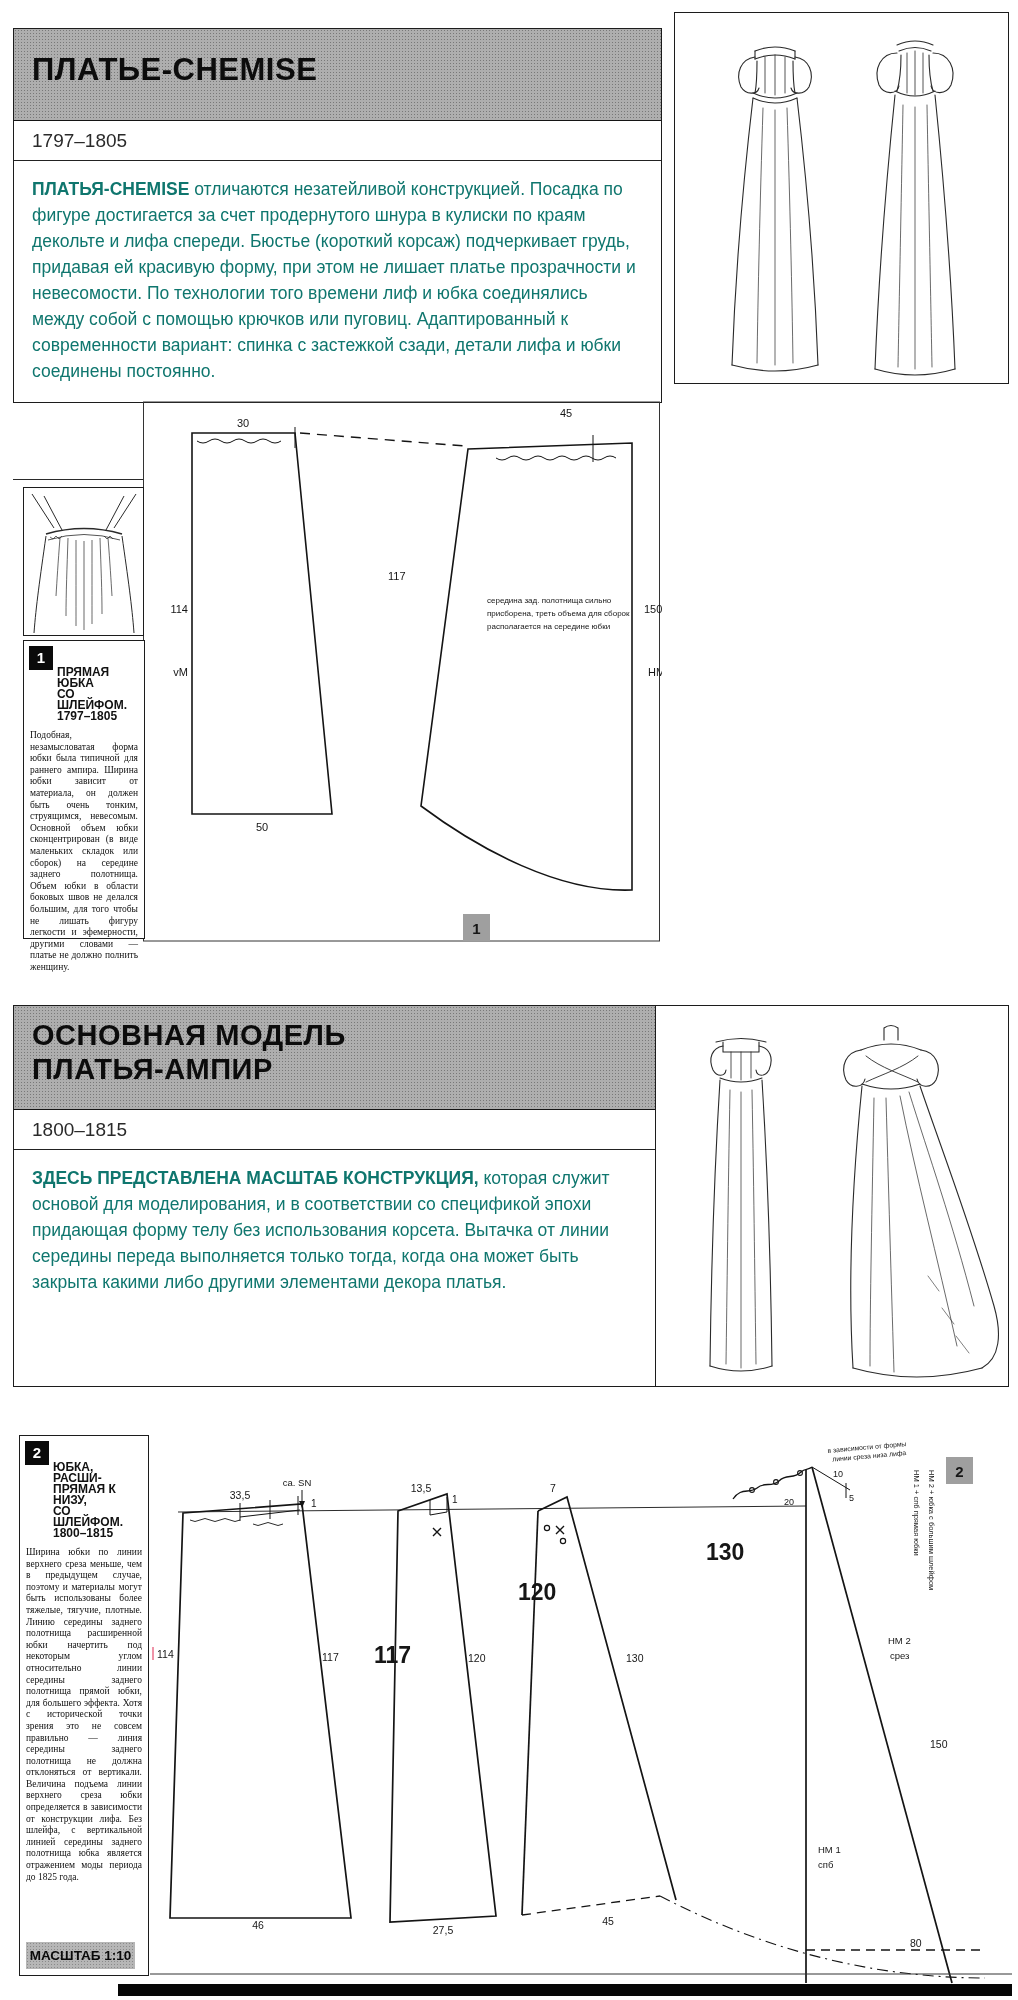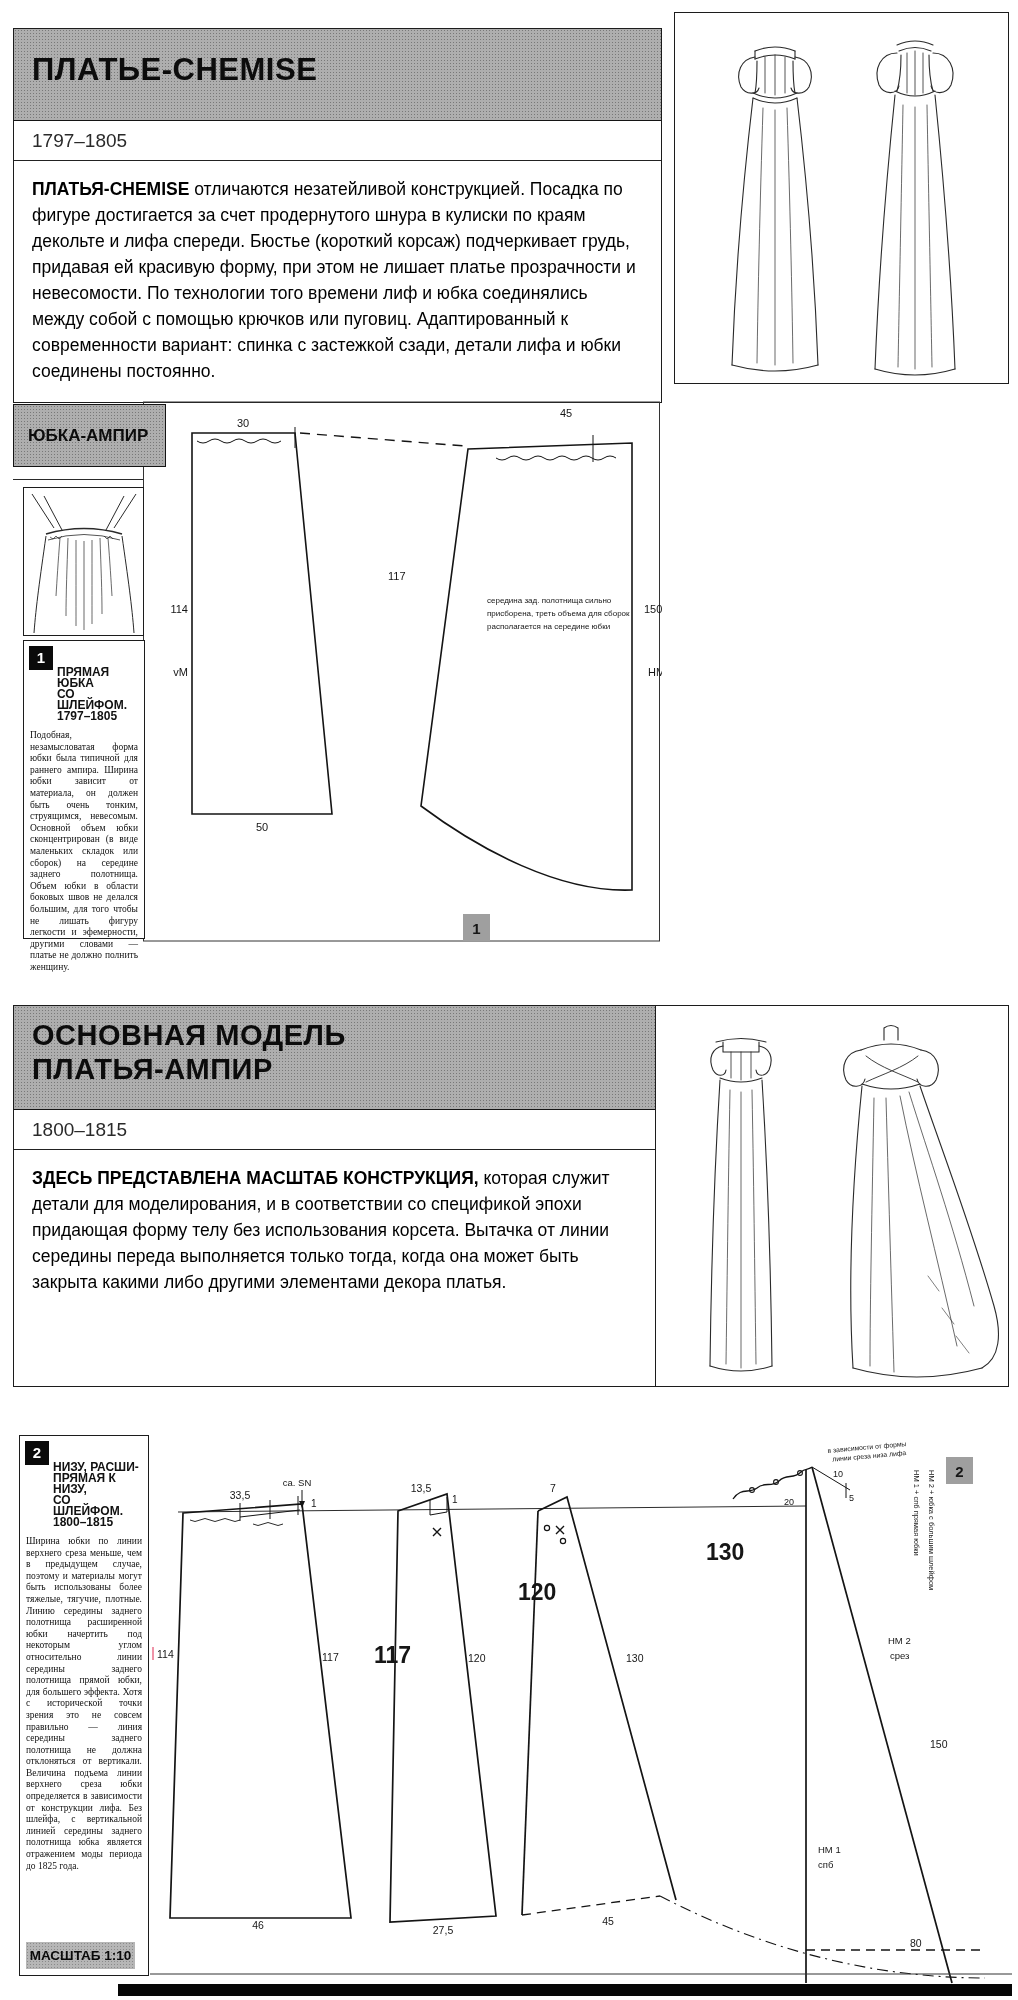--- a/index.html
+++ b/index.html
@@ -9,21 +9,21 @@
   .box{border:1px solid #1c1c1c;background:#fff;box-sizing:border-box;}
   .band{background-color:#aeaeae;
         background-image:radial-gradient(#787878 0.8px, transparent 0.9px);
         background-size:3px 3px;
         border-bottom:1px solid #141414;box-sizing:border-box;}
   .band-title{font-weight:bold;font-size:31px;letter-spacing:.5px;color:#0c0c0c;
               padding:24px 0 0 18px;line-height:34px;}
   .band-title.two{padding-top:12px;font-size:29px;}
   .year-row{border-bottom:1px solid #222;font-size:19px;color:#2a2a2a;
             padding:9px 0 8px 18px;box-sizing:border-box;}
-  .intro{padding:15px 22px 0 18px;font-size:17.5px;line-height:26px;color:#000000;}
+  .intro{padding:15px 22px 0 18px;font-size:17.5px;line-height:26px;color:#0f766e;}
   .side-band{background-color:#aeaeae;
         background-image:radial-gradient(#787878 0.8px, transparent 0.9px);
         background-size:3px 3px;border:1px solid #141414;box-sizing:border-box;
         font-weight:bold;font-size:17px;padding:21px 0 0 14px;color:#0c0c0c;}
   .item-box{border:1px solid #1c1c1c;background:#fff;box-sizing:border-box;}
   .item-head{display:flex;padding:5px 4px 2px 5px;}
   .num-sq{width:24px;height:24px;background:#0a0a0a;color:#fff;font-weight:bold;
           font-size:15px;text-align:center;line-height:24px;flex:0 0 24px;}
   .item-title{font-size:12px;font-weight:bold;line-height:11px;padding:1px 0 0 4px;margin-top:20px;}
   .item-text{font-family:"Liberation Serif",serif;font-size:9.5px;line-height:11.6px;
@@ -111,23 +111,20 @@
     <text x="262" y="831" font-size="11" text-anchor="middle">50</text>
 
     <text x="487" y="603" font-size="8">середина зад. полотнища сильно</text>
     <text x="487" y="616" font-size="8">присборена, треть объема для сборок</text>
     <text x="487" y="629" font-size="8">располагается на середине юбки</text>
 
     <rect x="463" y="914" width="27" height="27" fill="#9f9f9f"></rect>
     <text x="476.5" y="934" font-size="15" font-weight="bold" fill="#ffffff" text-anchor="middle">1</text>
   </svg>
 
-  <div class="abs side-band z2" style="left:13px;top:404px;width:153px;height:63px;">
-    <span>ЮБКА-АМПИР</span>
-  </div>
   <div class="abs hline z2" style="left:13px;top:479px;width:130px;"></div>
 
   <div class="abs box z2" style="left:23px;top:487px;width:121px;height:149px;">
     <svg width="119" height="147" viewBox="0 0 119 147">
       <g fill="none" stroke="#2a2a2a" stroke-width="1">
         <path d="M30,40 L8,6 M90,40 L112,6 M38,42 L20,8 M82,42 L100,8"></path>
         <path d="M22,46 Q60,35 98,46" stroke-width="1.4"></path>
         <path d="M24,52 Q60,41 96,52" stroke-width="0.8"></path>
         <path d="M26,49 l3,2 3,-3 3,3 3,-3 M80,48 l3,3 3,-3 3,3" stroke-width="0.7"></path>
         <path d="M22,48 C16,90 12,118 10,145"></path>
@@ -152,21 +149,21 @@
 
   <div class="abs box" style="left:13px;top:1005px;width:649px;height:382px;">
     <div class="band" style="height:104px;">
       <div class="band-title two">
         <div>ОСНОВНАЯ МОДЕЛЬ</div>
         <div>ПЛАТЬЯ-АМПИР</div>
       </div>
     </div>
     <div class="year-row">1800–1815</div>
     <div class="intro">
-      <b>ЗДЕСЬ ПРЕДСТАВЛЕНА МАСШТАБ КОНСТРУКЦИЯ,</b><span> которая служит детали для моделирования, и в соответствии со спецификой эпохи придающая форму телу без использования корсета. Вытачка от линии середины переда выполняется только тогда, когда она может быть закрыта какими либо другими элементами декора платья.</span>
+      <b>ЗДЕСЬ ПРЕДСТАВЛЕНА МАСШТАБ КОНСТРУКЦИЯ,</b><span> которая служит основой для моделирования, и в соответствии со спецификой эпохи придающая форму телу без использования корсета. Вытачка от линии середины переда выполняется только тогда, когда она может быть закрыта какими либо другими элементами декора платья.</span>
     </div>
   </div>
 
   <div class="abs box" style="left:655px;top:1005px;width:354px;height:382px;">
     <svg width="352" height="380" viewBox="0 0 352 380">
       <g fill="none" stroke="#2a2a2a" stroke-width="1.1" stroke-linecap="round">
 
         <path d="M67,46 L103,46 M67,46 L67,36 M103,46 L103,36"></path>
         <path d="M60,36 Q85,29 110,36"></path>
         <path d="M67,40 C56,42 52,52 57,64 C61,71 69,71 70,64"></path>
@@ -190,21 +187,21 @@
         <path d="M218,92 C216,200 214,300 214,360 M230,92 C233,200 236,300 238,366 M244,90 C260,170 281,250 301,340 M253,86 C273,150 296,215 318,300" stroke-width="0.7"></path>
         <path d="M300,330 l13,17 M286,302 l12,16 M272,270 l11,15" stroke-width="0.6"></path>
       </g>
     </svg>
   </div>
 
   <div class="abs item-box" style="left:19px;top:1435px;width:130px;height:541px;">
     <div class="item-head">
       <div class="num-sq">2</div>
       <div class="item-title">
-        <div>НИЗУ, РАСШИ-</div>
+        <div>ЮБКА, РАСШИ-</div>
         <div>ПРЯМАЯ К НИЗУ,</div>
         <div>СО ШЛЕЙФОМ.</div>
         <div>1800–1815</div>
       </div>
     </div>
     <div class="item-text">Ширина юбки по линии верхнего среза меньше, чем в предыдущем случае, поэтому и материалы могут быть использованы более тяжелые, тягучие, плотные. Линию середины заднего полотнища расширенной юбки начертить под некоторым углом относительно линии середины заднего полотнища прямой юбки, для большего эффекта. Хотя с исторической точки зрения это не совсем правильно — линия середины заднего полотнища не должна отклоняться от вертикали. Величина подъема линии верхнего среза юбки определяется в зависимости от конструкции лифа. Без шлейфа, с вертикальной линией середины заднего полотнища юбка является отражением моды периода до 1825 года.</div>
     <div class="scale-badge">МАСШТАБ 1:10</div>
   </div>
 
   <svg class="abs" style="left:150px;top:1425px;" width="862" height="560" viewBox="150 1425 862 560">

